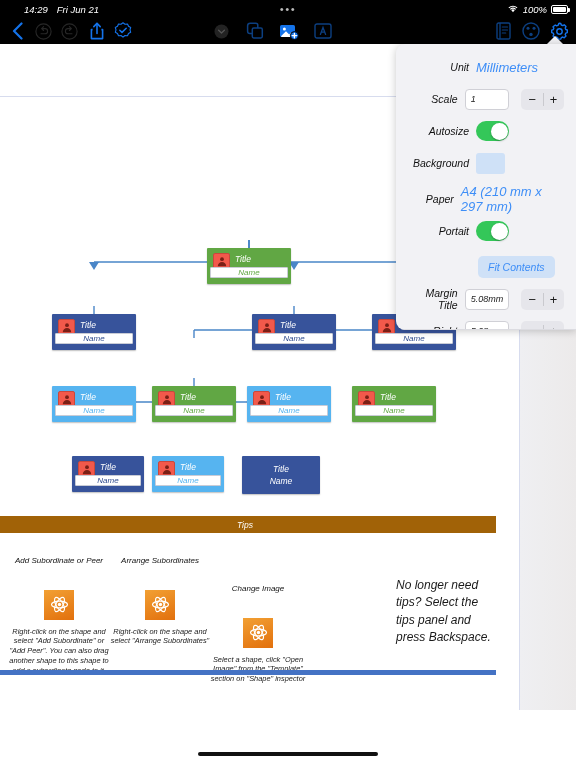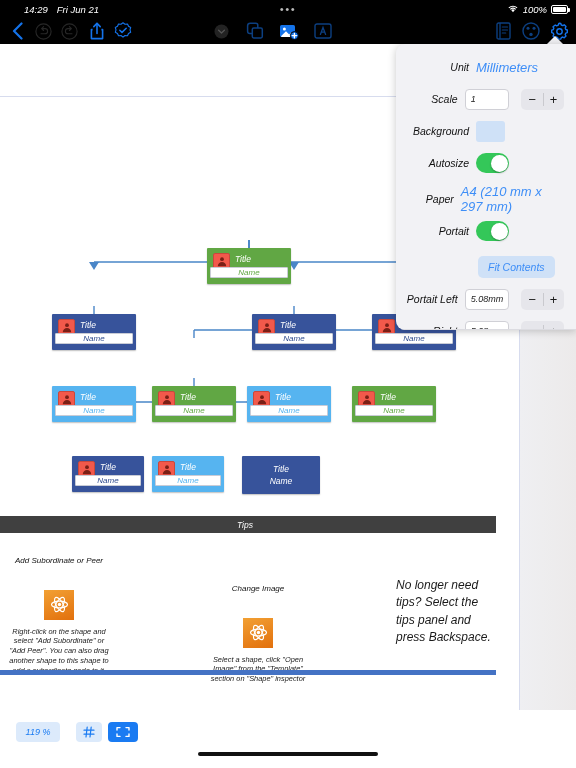--- a/index.html
+++ b/index.html
@@ -72,21 +72,21 @@
     position:absolute; left:3px; right:3px; bottom:6px; height:11px;
     background:#fff; border:1px solid #c9ccd6; border-radius:1px;
     font-size:8px; text-align:center; line-height:10px;
   }
   .node-plain { display:flex; flex-direction:column; align-items:center; justify-content:center;
                 color:#fff; font-size:8.5px; gap:2px;}
   .edges { position:absolute; left:0; top:0; width:520px; height:666px; pointer-events:none;}
 
   
   .tips-header {
-    position:absolute; background:#404040; color:#fff; font-size:8.5px;
+    position:absolute; background:#a16207; color:#fff; font-size:8.5px;
     display:flex; align-items:center; justify-content:center;
   }
   .tips-footer { position:absolute; background:#4472c4; }
   .tip-col { position:absolute; text-align:center; font-size:7.4px; color:#1a1a1a; line-height:1.32;}
   .tip-h { font-size:8px; margin-bottom:23px; color:#111;}
   .tip-ico {
     width:30px; height:30px; margin:0 auto 7px auto;
     background:linear-gradient(160deg,#f2a033,#e2700d);
     display:flex; align-items:center; justify-content:center;
   }
@@ -414,20 +414,32 @@
         <svg width="19" height="19" viewBox="0 0 19 19">
             <ellipse cx="9.5" cy="9.5" rx="8" ry="3.4" stroke="#fff" stroke-width="1.2" fill="none"></ellipse>
             <ellipse cx="9.5" cy="9.5" rx="8" ry="3.4" stroke="#fff" stroke-width="1.2" fill="none" transform="rotate(60 9.5 9.5)"></ellipse>
             <ellipse cx="9.5" cy="9.5" rx="8" ry="3.4" stroke="#fff" stroke-width="1.2" fill="none" transform="rotate(120 9.5 9.5)"></ellipse>
             <circle cx="9.5" cy="9.5" r="1.7" fill="#fff"></circle>
           </svg>
       </div>
       <div>Right-click on the shape and select "Add Subordinate" or "Add Peer". You can also drag another shape to this shape to add a subordinate node to it.</div>
     </div>
 
+    <div class="tip-col" style="left:110px; top:512px; width:100px;">
+      <div class="tip-h">Arrange Subordinates</div>
+      <div class="tip-ico">
+        <svg width="19" height="19" viewBox="0 0 19 19">
+            <ellipse cx="9.5" cy="9.5" rx="8" ry="3.4" stroke="#fff" stroke-width="1.2" fill="none"></ellipse>
+            <ellipse cx="9.5" cy="9.5" rx="8" ry="3.4" stroke="#fff" stroke-width="1.2" fill="none" transform="rotate(60 9.5 9.5)"></ellipse>
+            <ellipse cx="9.5" cy="9.5" rx="8" ry="3.4" stroke="#fff" stroke-width="1.2" fill="none" transform="rotate(120 9.5 9.5)"></ellipse>
+            <circle cx="9.5" cy="9.5" r="1.7" fill="#fff"></circle>
+          </svg>
+      </div>
+      <div>Right-click on the shape and select "Arrange Subordinates"</div>
+    </div>
 
     <div class="tip-col" style="left:208px; top:540px; width:100px;">
       <div class="tip-h">Change Image</div>
       <div class="tip-ico">
         <svg width="19" height="19" viewBox="0 0 19 19">
             <ellipse cx="9.5" cy="9.5" rx="8" ry="3.4" stroke="#fff" stroke-width="1.2" fill="none"></ellipse>
             <ellipse cx="9.5" cy="9.5" rx="8" ry="3.4" stroke="#fff" stroke-width="1.2" fill="none" transform="rotate(60 9.5 9.5)"></ellipse>
             <ellipse cx="9.5" cy="9.5" rx="8" ry="3.4" stroke="#fff" stroke-width="1.2" fill="none" transform="rotate(120 9.5 9.5)"></ellipse>
             <circle cx="9.5" cy="9.5" r="1.7" fill="#fff"></circle>
           </svg>
@@ -455,72 +467,59 @@
     <div class="row">
       <div class="lbl">Scale</div>
       <div class="field">1</div>
       <div class="stepper">
         <span>−</span>
         <span>+</span>
       </div>
     </div>
 
     <div class="row">
+      <div class="lbl">Autosize</div>
+      <div class="toggle"></div>
+    </div>
+
+    <div class="row">
       <div class="lbl">Background</div>
       <div class="swatch"></div>
-    </div>
-
-    <div class="row">
-      <div class="lbl">Autosize</div>
-      <div class="toggle"></div>
     </div>
 
     <div class="row" style="margin-top:14px;">
       <div class="lbl">Paper</div>
       <div class="val-link">A4 (210 mm x 297 mm)</div>
     </div>
 
     <div class="row">
       <div class="lbl">Portait</div>
       <div class="toggle"></div>
     </div>
 
     <div class="row" style="height:26px;align-items:flex-end;">
       <div class="fitbtn">Fit Contents</div>
     </div>
 
     <div class="row">
-      <div class="lbl">Portait Left</div>
+      <div class="lbl">Margin Title</div>
       <div class="field">5.08mm</div>
       <div class="stepper">
         <span>−</span>
         <span>+</span>
       </div>
     </div>
 
     <div class="row">
       <div class="lbl">Right</div>
       <div class="field">5.08mm</div>
       <div class="stepper">
         <span>−</span>
         <span>+</span>
       </div>
     </div>
 
     <div class="pop-sep"></div>
   </div>
 
-  <div class="bottombar">
-    <div class="bb-pill" style="left:16px; width:44px;">119 %</div>
-    <div class="bb-pill" style="left:76px; width:26px;">
-      <svg width="12" height="12" viewBox="0 0 12 12">
-          <path d="M4.2 1 3 11M8.2 1 7 11M1 4.2h10M1 8.2h10" stroke="#1a7bf2" stroke-width="1.2" stroke-linecap="round"></path>
-        </svg>
-    </div>
-    <div class="bb-pill active" style="left:108px; width:30px;">
-      <svg width="14" height="12" viewBox="0 0 14 12">
-          <path d="M1 4V1.6h3M13 4V1.6h-3M1 8v2.4h3M13 8v2.4h-3" stroke="#fff" stroke-width="1.4" fill="none" stroke-linecap="round" stroke-linejoin="round"></path>
-        </svg>
-    </div>
-  </div>
 
   <div class="homebar"></div>
 </div>
 
 </body></html>

